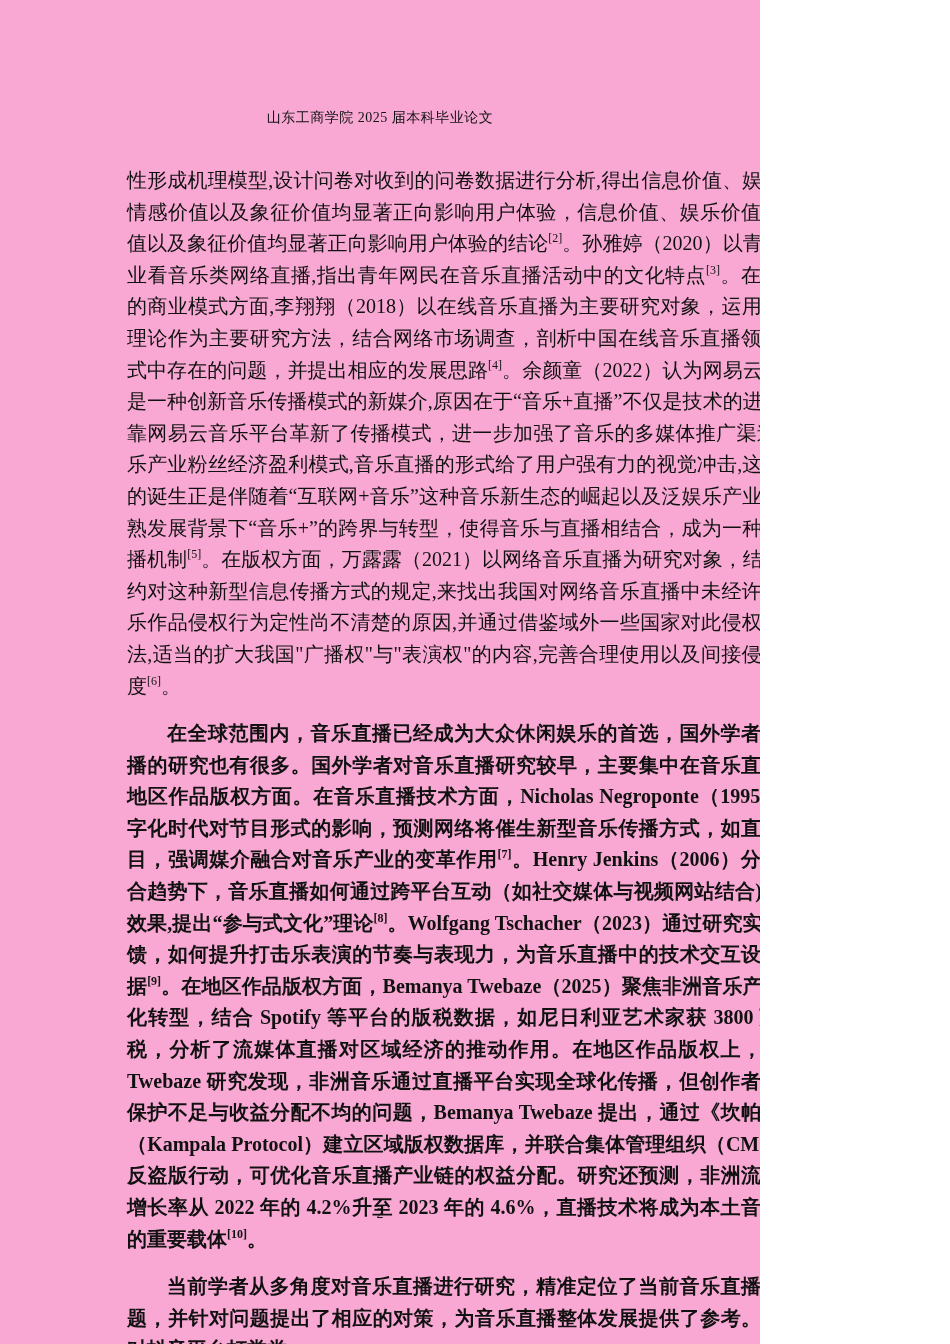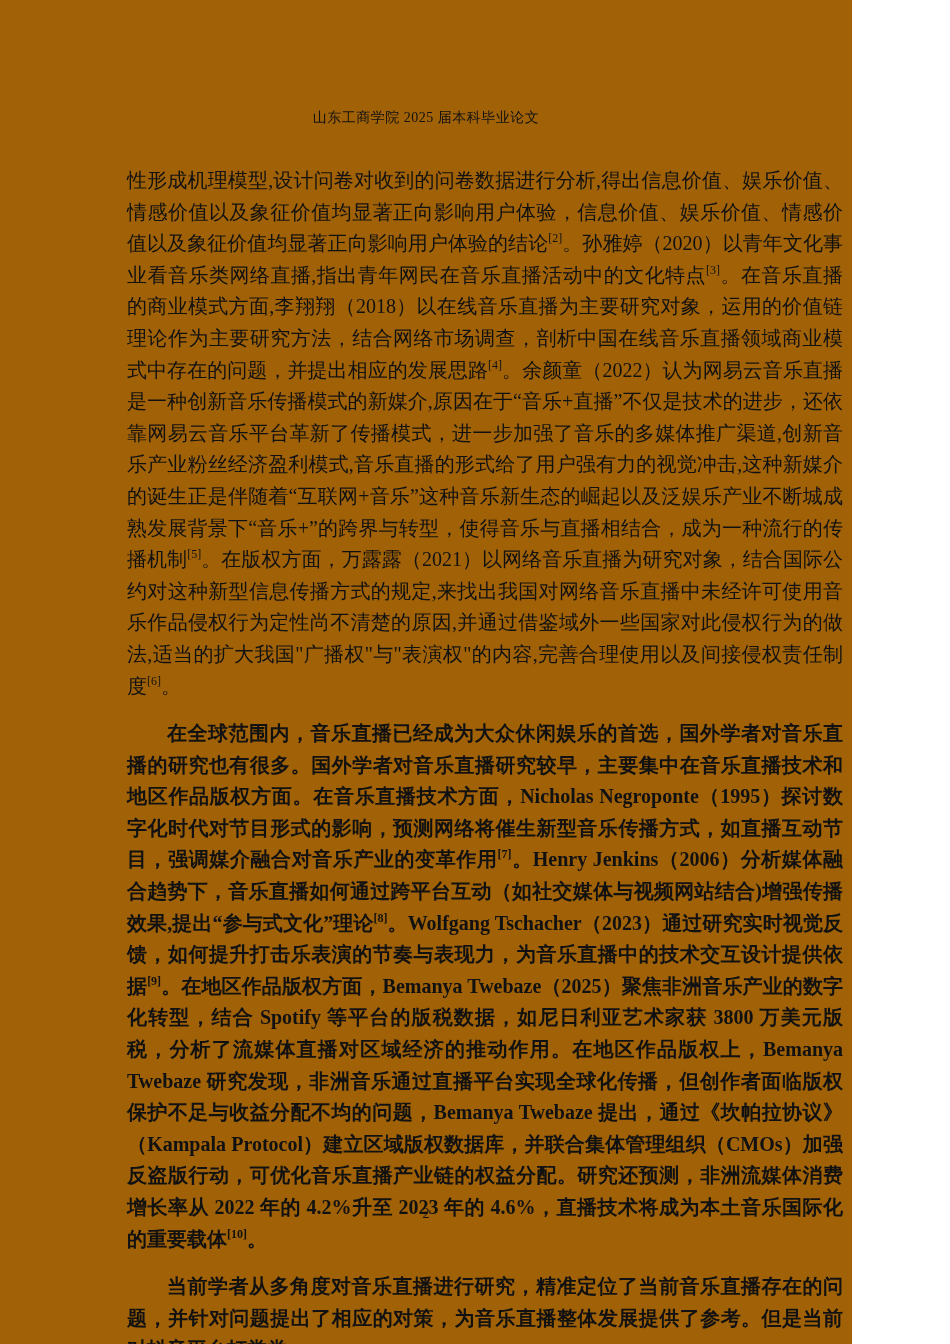--- a/index.html
+++ b/index.html
@@ -2,23 +2,23 @@
 <html><head>
 <meta charset="utf-8">
 <style>
   html, body {
     margin: 0;
     padding: 0;
     background: #ffffff;
   }
   .page {
     position: relative;
-    width: 852px;
+    width: 760px;
     height: 1344px;
-    background: #a16207;
+    background: #f9a8d4;
     overflow: hidden;
     font-family: "Liberation Serif", "DejaVu Serif", serif;
     color: #111111;
   }
   .doc-header {
     position: absolute;
     top: 109px;
     left: 0;
     width: 100%;
     text-align: center;

